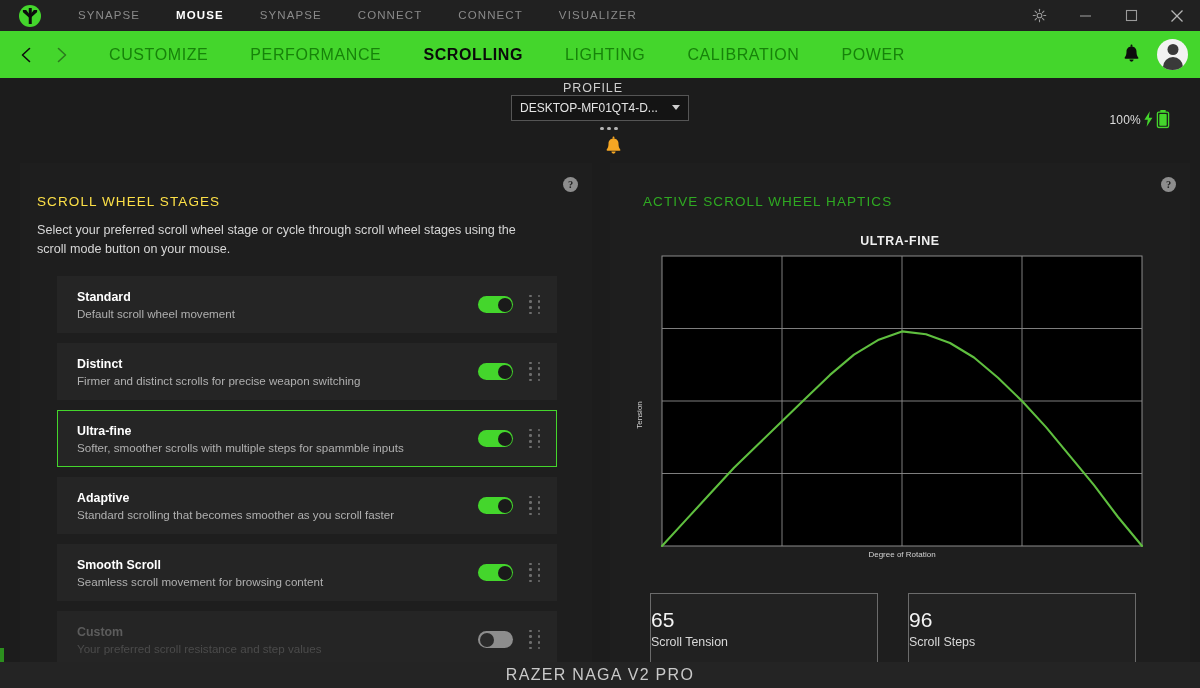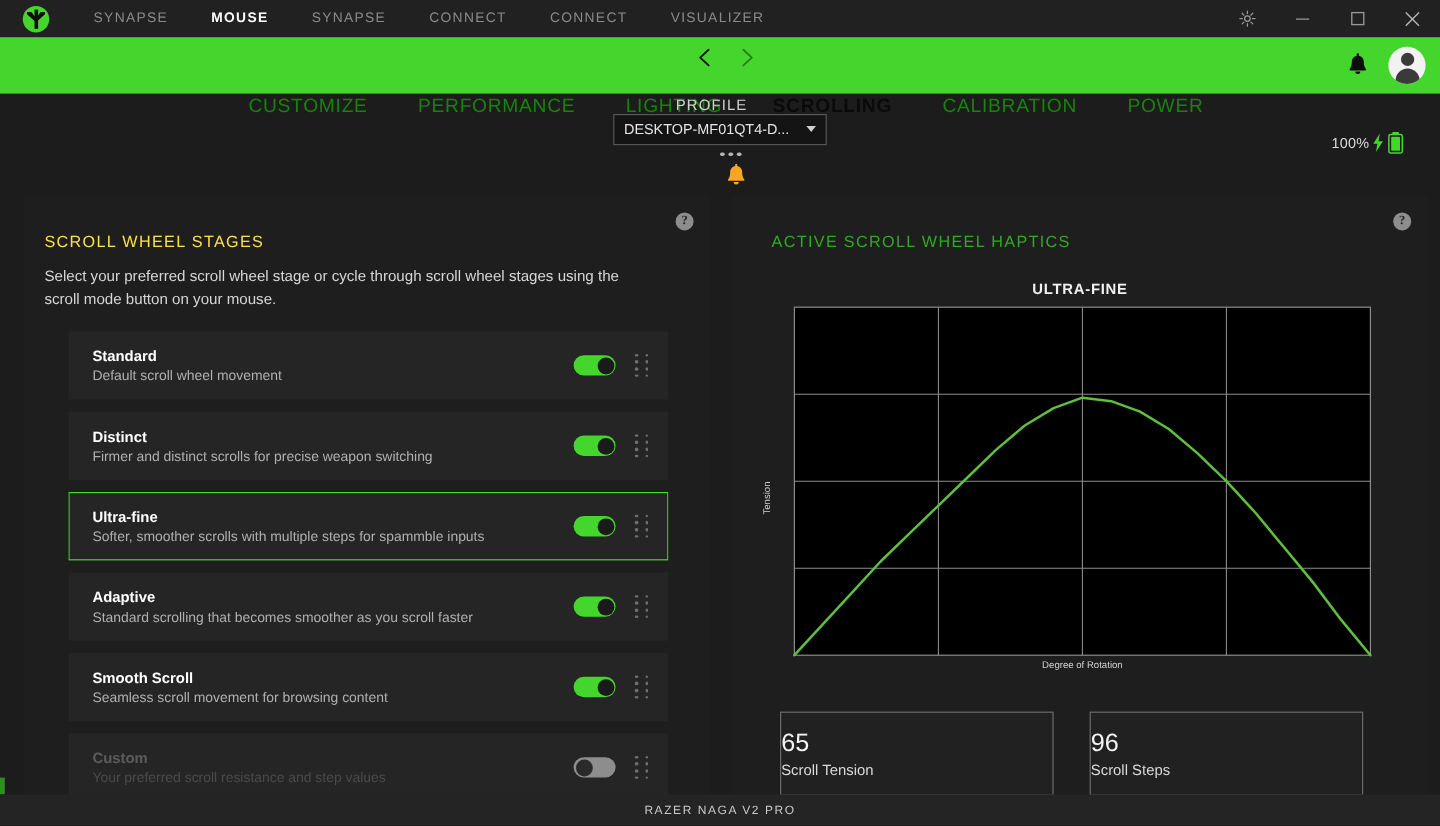--- a/index.html
+++ b/index.html
@@ -39,21 +39,21 @@
   .win-ctrls { position: absolute; right: 0; top: 0; height: 31px; display: flex; align-items: center; }
   .win-btn {
     width: 46px; height: 31px; display: flex; align-items: center; justify-content: center;
     cursor: pointer;
   }
   .win-btn svg { display: block; }
 
   
   .greennav {
     position: absolute; left: 0; top: 31px; width: 1200px; height: 47px;
-    background: #44d62c; display: flex; align-items: center; flex-direction: column;
+    background: #44d62c; display: flex; align-items: center;
   }
   .navarrows { display: flex; align-items: center; padding-left: 10px; }
   .navarrow {
     width: 34px; height: 34px; display: flex; align-items: center; justify-content: center;
     cursor: pointer;
   }
   .navarrow.dim { opacity: 0.45; }
   .nav-items { display: flex; align-items: center; margin-left: 10px; }
   .nav-item {
     font-size: 16px; letter-spacing: 0.6px; color: #17830a;
@@ -168,21 +168,21 @@
     display: flex; flex-direction: column; justify-content: center;
   }
   .stat-val { font-size: 21px; color: #f3f3f3; margin-bottom: 3px; font-weight: normal; }
   .stat-lbl { font-size: 12.4px; color: #d8d8d8; }
 
   
   .bottombar {
     position: absolute; left: 0; bottom: 0; width: 1200px; height: 26px;
     background: #242424; display: flex; align-items: center; justify-content: center;
   }
-  .device-name { font-size: 10px; letter-spacing: 1.3px; color: #c9c9c9; }
+  .device-name { font-size: 16px; letter-spacing: 1.3px; color: #c9c9c9; }
   .left-accent { position: absolute; left: 0; top: 648px; width: 4px; height: 14px; background: #2c8f1e; }
 </style>
 </head>
 <body>
 
 <div id="app">
 
   <div class="titlebar">
     <div class="logo-wrap">
       <span class="logo"></span>
@@ -239,22 +239,22 @@
       </div>
       <div class="navarrow dim">
         <svg width="16" height="18" viewBox="0 0 16 18">
           <polyline points="5.5,2.5 12.5,9 5.5,15.5" fill="none" stroke="#0d0d0d" stroke-width="1.6" stroke-linecap="round" stroke-linejoin="round"></polyline>
         </svg>
       </div>
     </div>
     <div class="nav-items">
       <div class="nav-item">CUSTOMIZE</div>
       <div class="nav-item">PERFORMANCE</div>
+      <div class="nav-item active">SCROLLING</div>
       <div class="nav-item">LIGHTING</div>
-      <div class="nav-item active">SCROLLING</div>
       <div class="nav-item">CALIBRATION</div>
       <div class="nav-item">POWER</div>
     </div>
     <div class="nav-right">
       <svg class="bell-black" width="19" height="21" viewBox="0 0 19 21">
         <path d="M9.5 2.4c-3 0-5 2.2-5 5.1 0 4.3-1.5 5.4-1.9 6.3-.2.5.1.9.7.9h12.4c.6 0 .9-.4.7-.9-.4-.9-1.9-2-1.9-6.3 0-2.9-2-5.1-5-5.1z" fill="#0d0d0d"></path>
         <rect x="8.6" y="0.4" width="1.8" height="2.4" rx="0.8" fill="#0d0d0d"></rect>
         <path d="M7.4 15.6a2.1 2.1 0 0 0 4.2 0z" fill="#0d0d0d"></path>
       </svg>
       <div class="avatar"></div>

